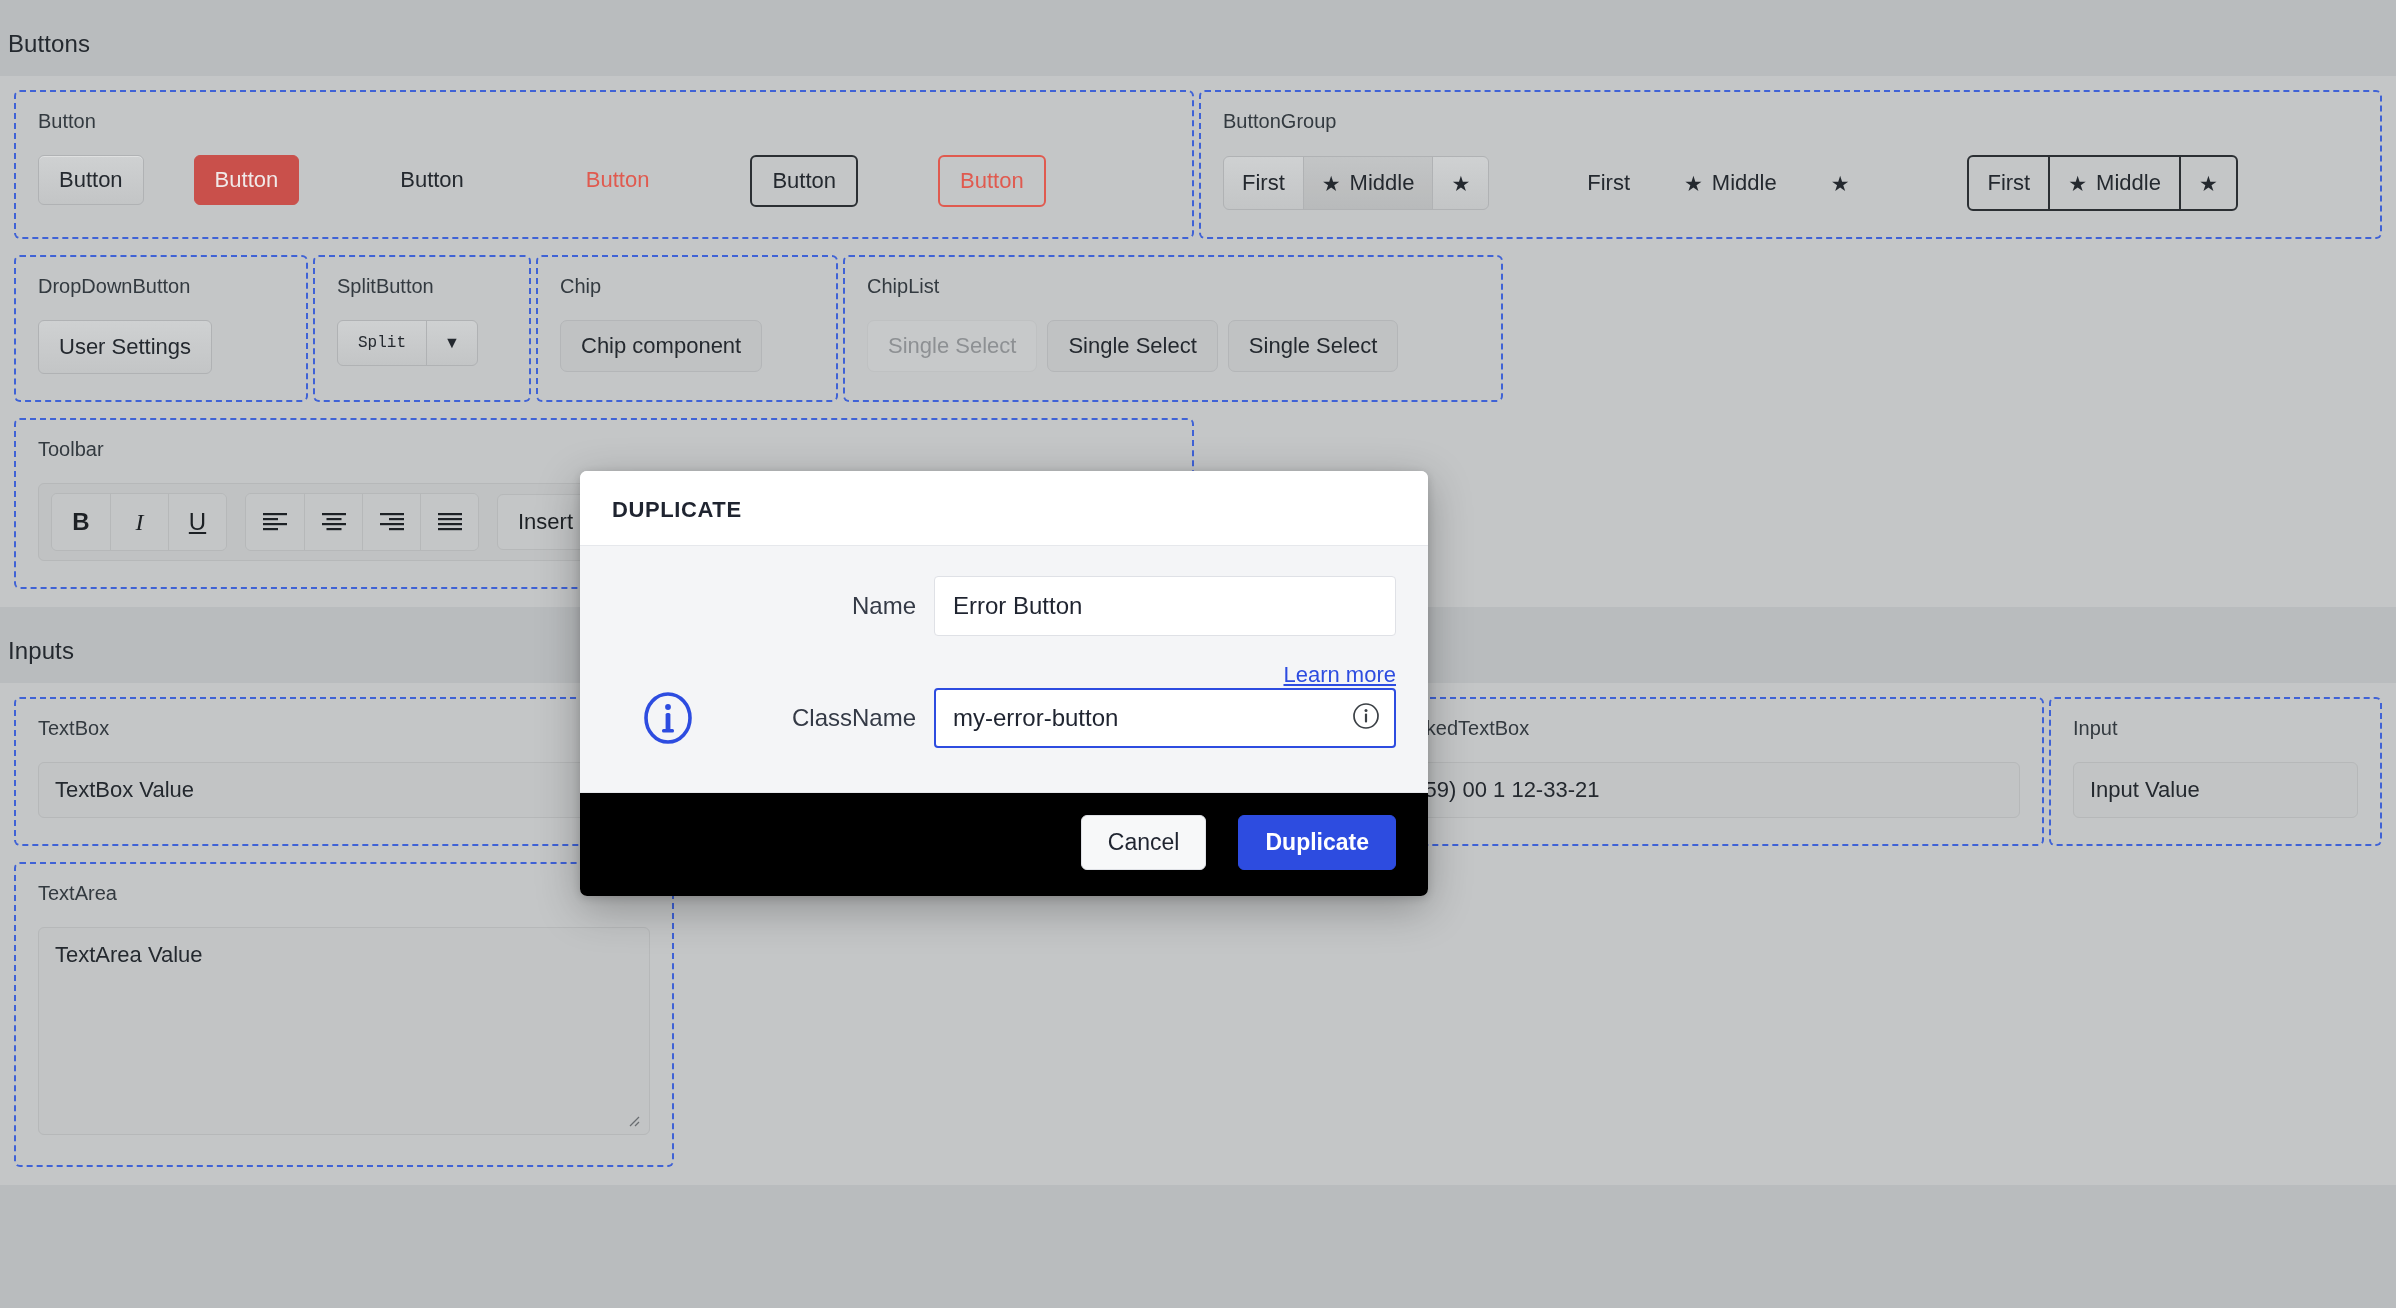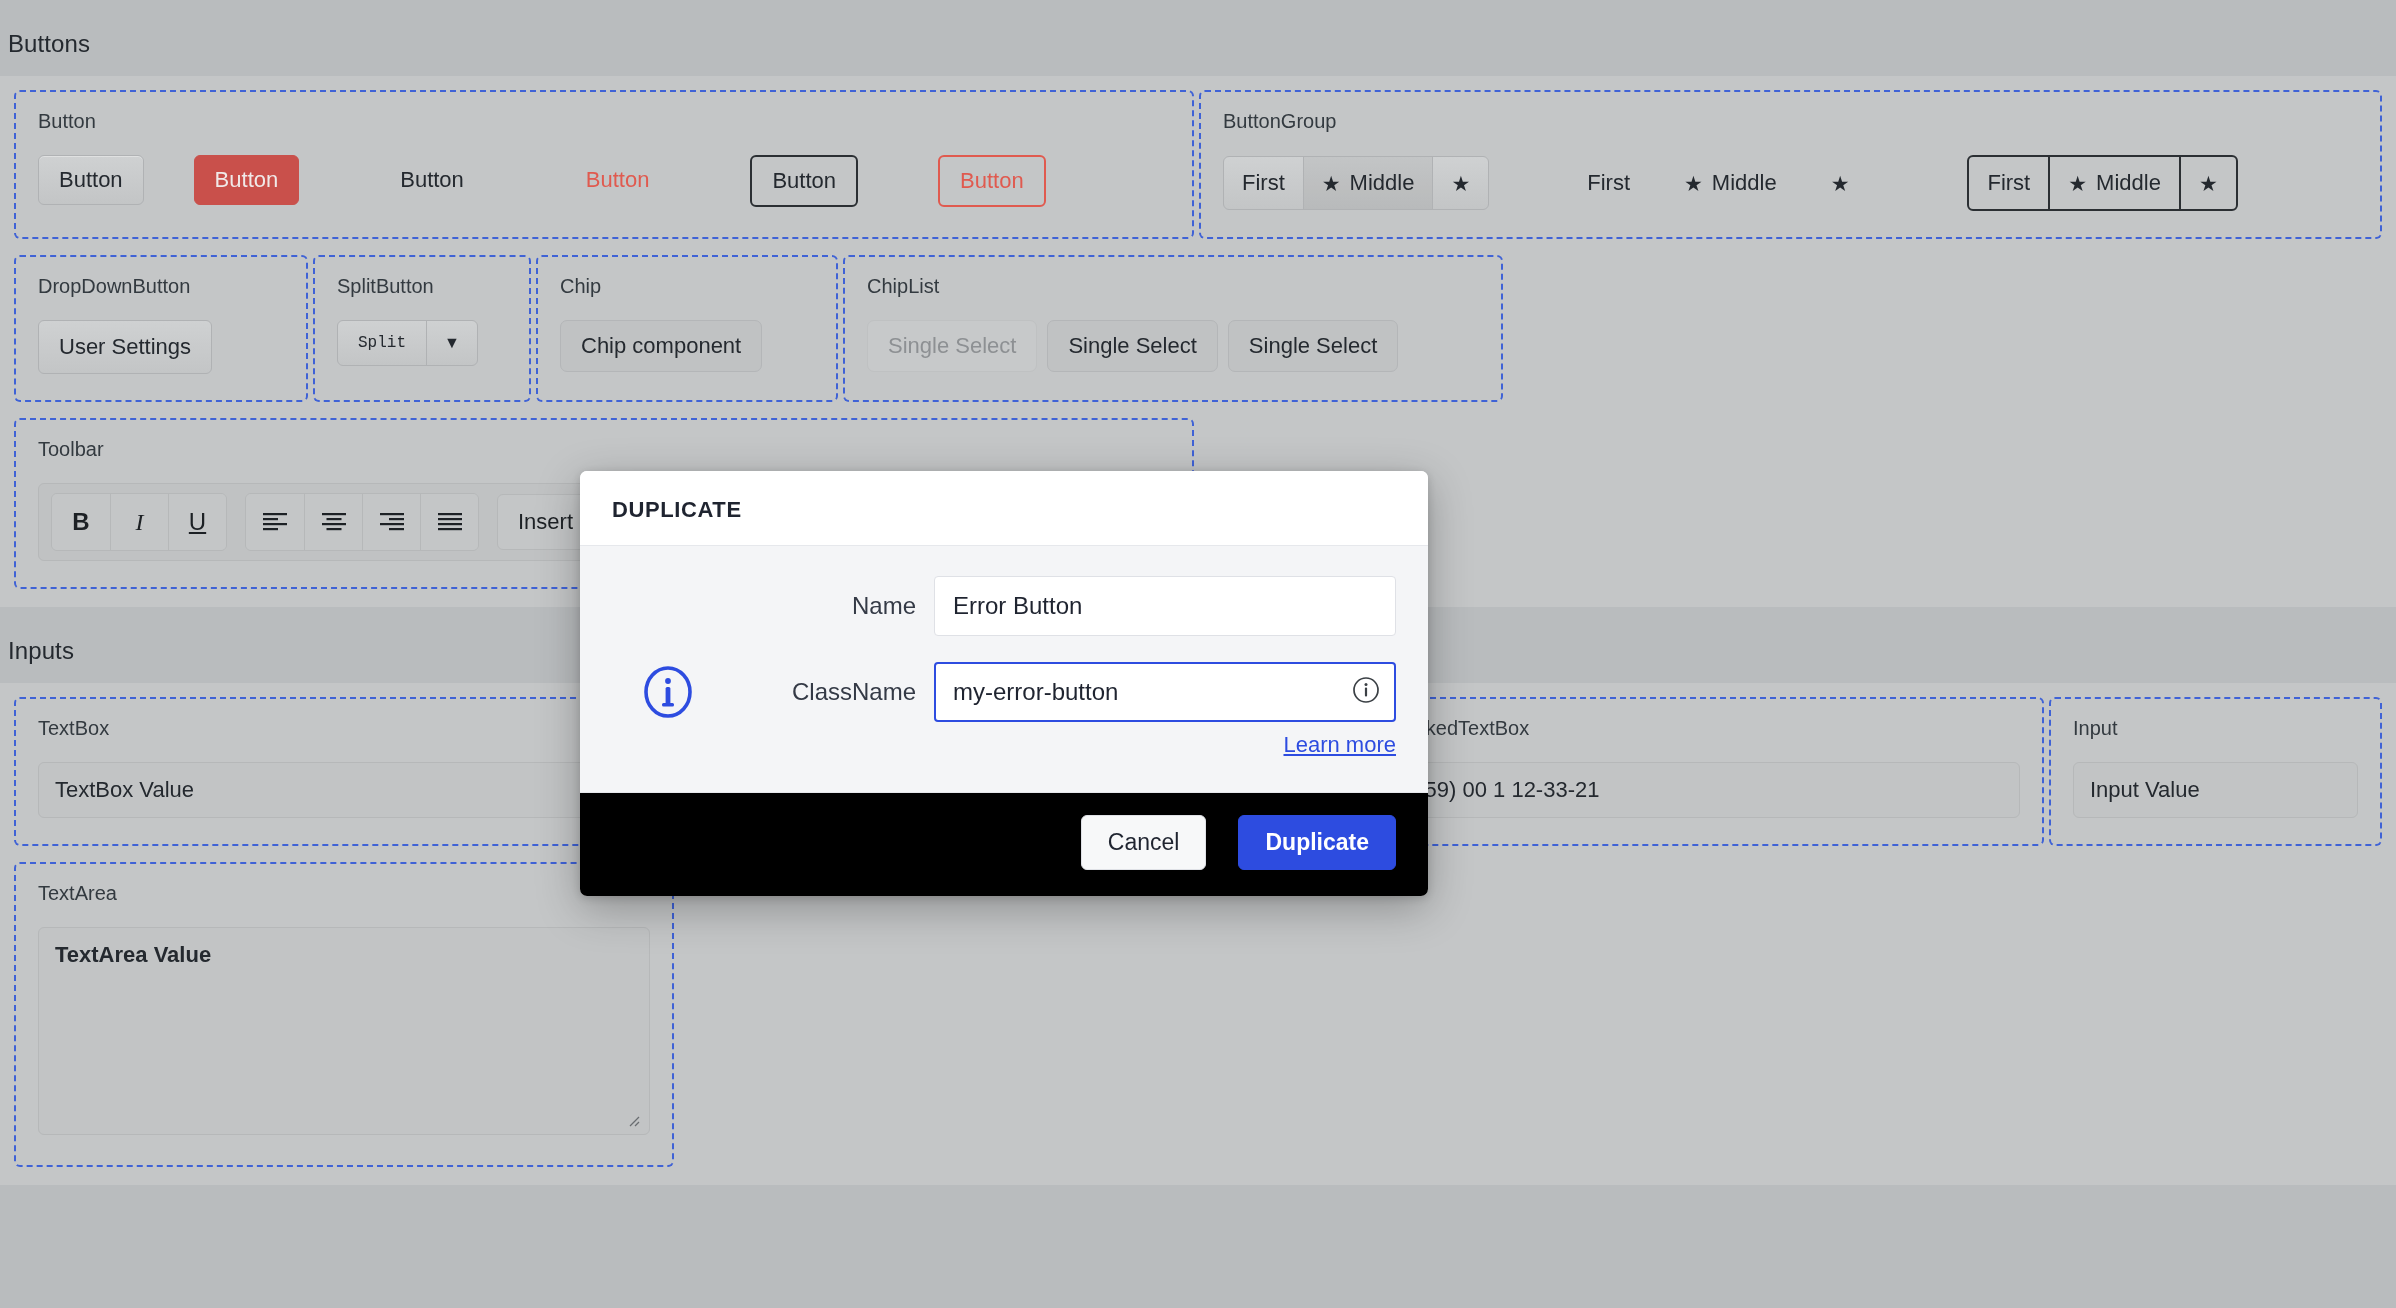--- a/index.html
+++ b/index.html
@@ -176,21 +176,21 @@
   .select-arrow {
     position: absolute; right: 1px; top: 1px; bottom: 1px; width: 52px;
     display: flex; align-items: center; justify-content: center;
     background: #b9bbbc; border-left: 1px solid #b6b8b9;
     border-radius: 0 5px 5px 0; font-size: 16px; color: #2b2f33;
   }
   .textarea {
     width: 100%; height: 208px; resize: none;
     font-size: 22px; padding: 14px 16px;
     background: #c2c4c5; border: 1px solid #b6b8b9; border-radius: 6px;
-    color: #24292f; font-family: "Liberation Sans", sans-serif; font-weight: bold;
+    color: #24292f; font-family: "Liberation Sans", sans-serif;
   }
   .ta-grip {
     position: absolute; right: 10px; bottom: 12px;
     width: 16px; height: 16px; pointer-events: none; opacity:.65;
   }
 
   
   #modal {
     position: absolute;
     left: 580px; top: 471px;
@@ -459,20 +459,24 @@
     <div class="modal-body">
 
       <div class="form-row">
         <div class="form-icon-col"></div>
         <div class="form-label">Name</div>
         <div class="form-control">
           <input class="m-input" value="Error Button" style="">
         </div>
       </div>
 
+      <div class="form-row learn-row" style="margin-bottom:0; display:block;">
+        <span class="learn-link">Learn more</span>
+      </div>
+
       <div class="form-row" style="margin-bottom:10px;">
         <div class="form-icon-col">
           <svg width="56" height="56" viewBox="0 0 56 56">
             <ellipse cx="28" cy="28" rx="22" ry="24" fill="none" stroke="#2d4ce0" stroke-width="3.6"></ellipse>
             <circle cx="28" cy="17" r="2.9" fill="#2d4ce0"></circle>
             <rect x="25.6" y="23" width="4.8" height="18" rx="1.6" fill="#2d4ce0"></rect>
             <rect x="22" y="39" width="12" height="3.6" rx="1.5" fill="#2d4ce0"></rect>
           </svg>
         </div>
         <div class="form-label">ClassName</div>
@@ -481,24 +485,20 @@
           <span class="input-info">
             <svg width="28" height="28" viewBox="0 0 28 28">
               <circle cx="14" cy="14" r="12" fill="none" stroke="#3b4045" stroke-width="1.7"></circle>
               <circle cx="14" cy="8.4" r="1.5" fill="#3b4045"></circle>
               <rect x="12.9" y="11.6" width="2.2" height="9" rx="1" fill="#3b4045"></rect>
             </svg>
           </span>
         </div>
       </div>
 
-      <div class="form-row learn-row" style="margin-bottom:0; display:block;">
-        <span class="learn-link">Learn more</span>
-      </div>
-
     </div>
 
     <div class="modal-foot">
       <button class="m-btn m-cancel">Cancel</button>
       <button class="m-btn m-primary">Duplicate</button>
     </div>
   </div>
 
 </div>
 

